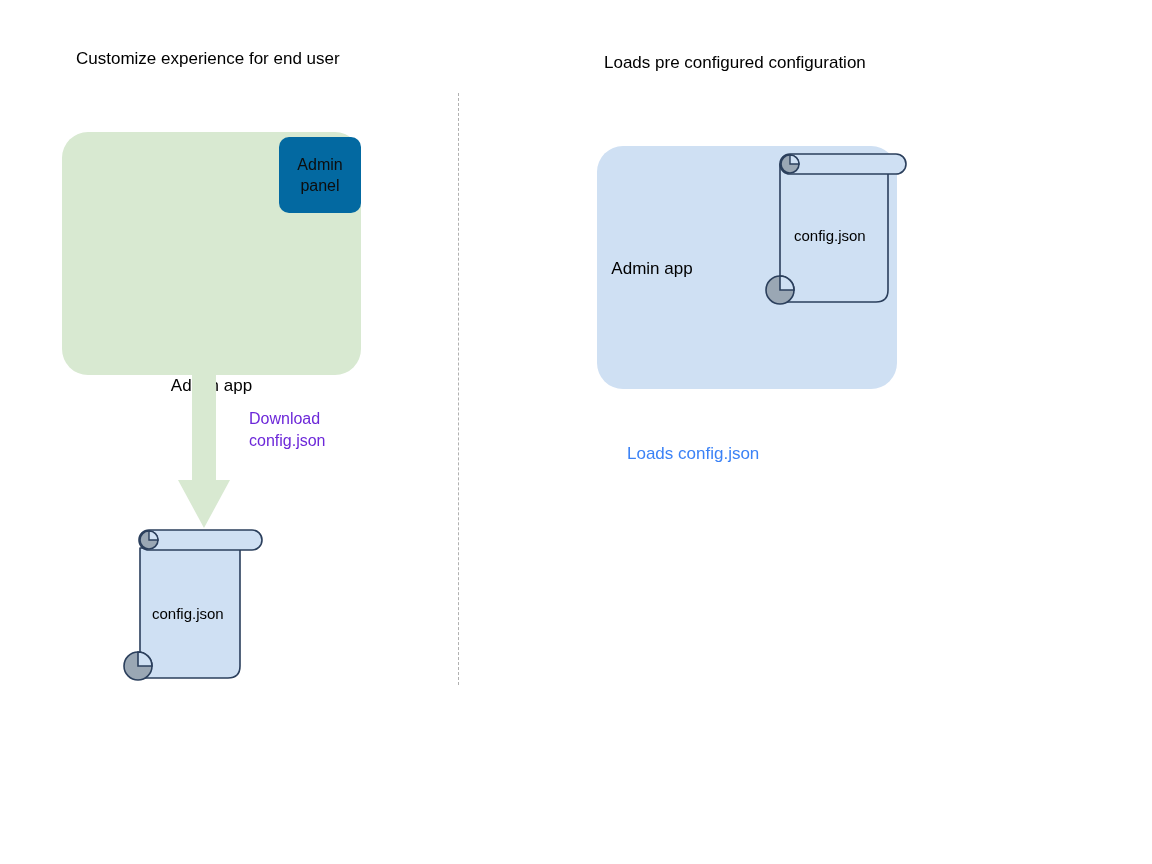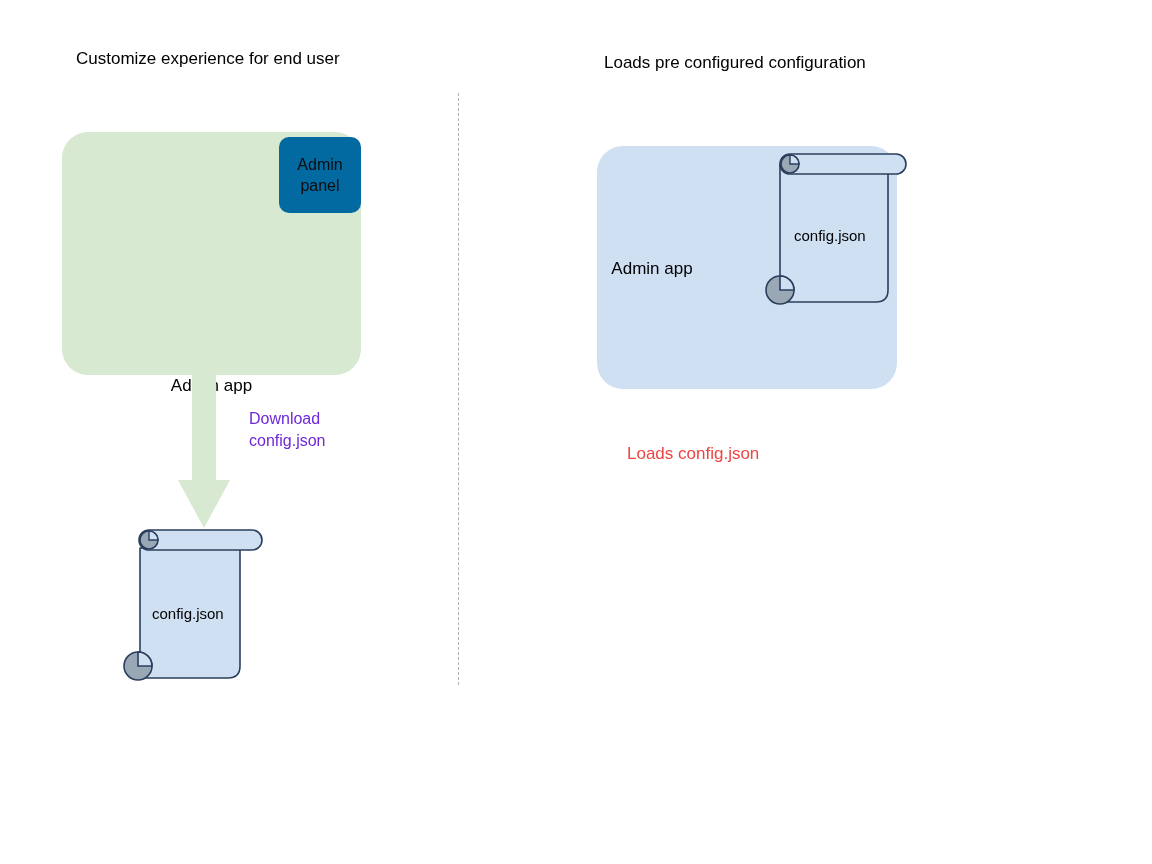--- a/index.html
+++ b/index.html
@@ -113,21 +113,21 @@
   }
   #scroll-left  { left: 116px; top: 526px; width: 152px; height: 164px; }
   #scroll-right { left: 764px; top: 150px; width: 152px; height: 164px; }
 
   
   #loads-caption {
     left: 627px;
     top: 443px;
     font-size: 17px;
     line-height: 22px;
-    color: #ef4444;
+    color: #3b82f6;
     white-space: nowrap;
   }
 
   .doc-label {
     position: absolute;
     font-size: 15px;
     line-height: 20px;
     color: #000000;
     white-space: nowrap;
   }

